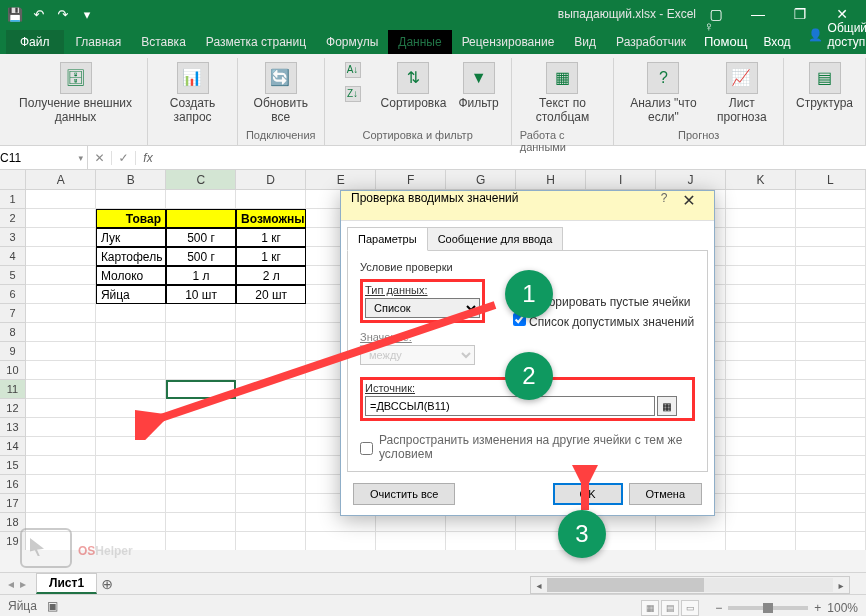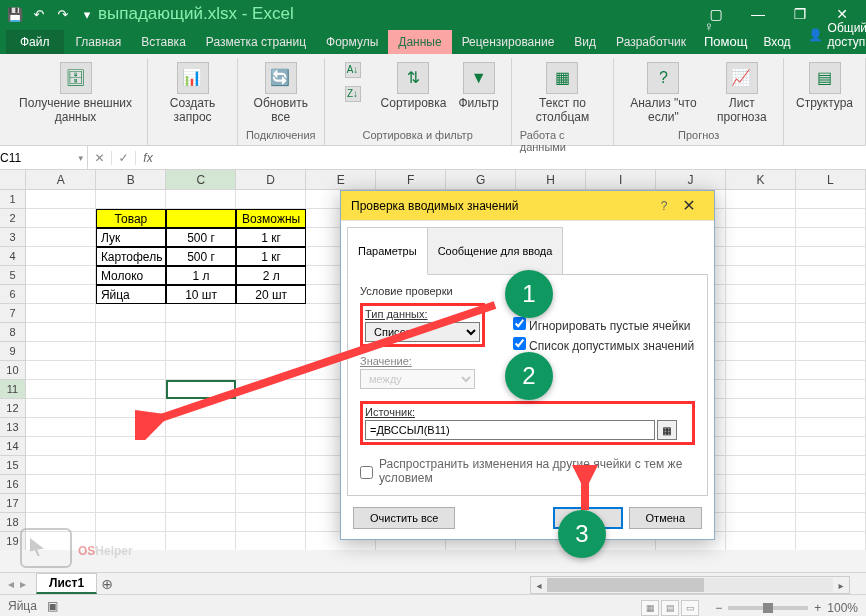--- a/index.html
+++ b/index.html
@@ -1,25 +1,25 @@
 <!DOCTYPE html>
 <html><head>
 <meta charset="utf-8">
 <style>
 *{box-sizing:border-box;margin:0;padding:0;font-family:'Segoe UI',Tahoma,sans-serif;font-size:12px}
 body{background:#f3f3f3;overflow:hidden;width:866px;height:616px;position:relative}
 .titlebar{height:28px;background:#0f7b3f;color:#fff;display:flex;align-items:center;padding:0 4px}
 .titlebar .qat{display:flex;gap:2px}
 .titlebar .qat span{width:22px;height:22px;display:flex;align-items:center;justify-content:center;color:#fff;font-size:13px}
-.titlebar .title{flex:1;text-align:left;font-size:17px;color:#86efac}
+.titlebar .title{flex:1;text-align:right;font-size:12px;color:#e5e5e5}
 .titlebar .winbtns{display:flex;gap:2px}
 .titlebar .winbtns span{width:40px;height:28px;display:flex;align-items:center;justify-content:center;font-size:14px}
 .ribbon-tabs{height:26px;background:#0f7b3f;display:flex;align-items:flex-end;padding-left:6px;gap:0}
 .ribbon-tabs .tab{padding:5px 10px;color:#e5e5e5;font-size:12px;cursor:pointer;white-space:nowrap}
-.ribbon-tabs .tab.active{background:#fca5a5;color:#217346}
+.ribbon-tabs .tab.active{background:#000000;color:#217346}
 .ribbon-tabs .file{background:#106a37;color:#fff;padding:5px 14px;margin-right:2px}
 .ribbon-tabs .spacer{flex:1}
 .ribbon-tabs .help-icon{color:#fff;padding:5px 8px;font-size:13px}
 .ribbon-tabs .login{color:#fff;padding:5px 8px}
 .ribbon-tabs .share{color:#fff;padding:5px 10px;display:flex;align-items:center;gap:4px}
 .ribbon{height:92px;background:#f1f1f1;border-bottom:1px solid #d4d4d4;display:flex;padding:4px 0 0 4px}
 .ribbon-group{border-right:1px solid #d4d4d4;padding:2px 8px;display:flex;flex-direction:column;align-items:center;justify-content:space-between}
 .ribbon-group .label{font-size:11px;color:#666;padding:2px 0}
 .ribbon-group .btns{display:flex;gap:4px;align-items:flex-start;flex:1}
 .rbtn{display:flex;flex-direction:column;align-items:center;padding:2px 4px;min-width:40px;color:#444;font-size:11px;text-align:center;line-height:1.2}
@@ -36,34 +36,34 @@
 .col-headers{display:flex;height:20px;background:#f0f0f0;border-bottom:1px solid #d4d4d4}
 .corner{width:30px;border-right:1px solid #d4d4d4;background:#f0f0f0}
 .col-h{width:80px;border-right:1px solid #d4d4d4;text-align:center;font-size:12px;color:#444;line-height:20px}
 .col-h.sel{background:#d3e5d3}
 .rows{display:flex;flex-direction:column}
 .row{display:flex;height:19px}
 .row-h{width:30px;background:#f0f0f0;border-right:1px solid #d4d4d4;border-bottom:1px solid #d4d4d4;text-align:center;font-size:11px;color:#444;line-height:19px}
 .row-h.sel{background:#d3e5d3}
 .cell{width:80px;border-right:1px solid #e0e0e0;border-bottom:1px solid #e0e0e0;padding:0 4px;font-size:12px;line-height:19px;overflow:hidden;white-space:nowrap}
 .cell.bordered{border:1px solid #000}
-.cell.yellow{background:#ffff00;font-weight:normal;text-align:center}
+.cell.yellow{background:#ffff00;font-weight:bold;text-align:right}
 .cell.center{text-align:center}
 .cell.active{border:2px solid #217346!important;padding:0 3px}
 .statusbar{position:absolute;bottom:0;left:0;right:0;height:22px;background:#f1f1f1;border-top:1px solid #d4d4d4;display:flex;align-items:center;padding:0 8px;font-size:11px;color:#666}
 .sheet-tabs{position:absolute;bottom:22px;left:0;right:0;height:22px;background:#f1f1f1;border-top:1px solid #d4d4d4;display:flex;align-items:center;padding:0 8px;font-size:11px}
 .sheet-tab{padding:2px 12px;background:#fff;border:1px solid #ccc;border-bottom:2px solid #217346;font-weight:bold}
 .sheet-add{width:20px;text-align:center;color:#666;font-size:14px}
 .dialog{position:absolute;top:190px;left:340px;width:375px;background:#fff;border:1px solid #8faec8;box-shadow:0 4px 20px rgba(0,0,0,0.3);z-index:100}
-.dlg-title{height:30px;background:#fde047;border-bottom:1px solid #e0e0e0;display:flex;align-items:center;padding:0 10px;font-size:12px}
+.dlg-title{height:30px;background:#fef9c3;border-bottom:1px solid #e0e0e0;display:flex;padding:0 10px;font-size:12px}
 .dlg-title .t{flex:1}
 .dlg-title .q{width:20px;text-align:center;color:#666}
 .dlg-title .x{width:30px;text-align:center;font-size:16px;color:#333}
 .dlg-tabs{display:flex;padding:6px 6px 0 6px;gap:0}
-.dlg-tab{padding:17px 10px;border:1px solid #ccc;background:#f0f0f0;font-size:11px;margin-right:-1px}
+.dlg-tab{padding:5px 10px;border:1px solid #ccc;background:#f0f0f0;font-size:11px;margin-right:-1px}
 .dlg-tab.active{background:#fff;border-bottom:1px solid #fff;position:relative;z-index:2}
 .dlg-body{border:1px solid #ccc;margin:0 6px;padding:10px 12px;position:relative;top:-1px;min-height:200px}
 .dlg-body .sec{font-size:11px;color:#333;margin-bottom:6px}
 .dlg-field{margin-bottom:8px}
 .dlg-field label{display:block;font-size:11px;text-decoration:underline;color:#333;margin-bottom:2px}
 .dlg-field .inp{display:flex;align-items:center}
 .dlg-field select,.dlg-field input{border:1px solid #7a7a7a;padding:2px 4px;font-size:11px;height:20px}
 .dlg-field select{width:115px}
 .dlg-field input{width:290px}
 .dlg-field .range-btn{width:20px;height:20px;border:1px solid #7a7a7a;margin-left:2px;background:#f0f0f0;display:flex;align-items:center;justify-content:center;font-size:10px}

